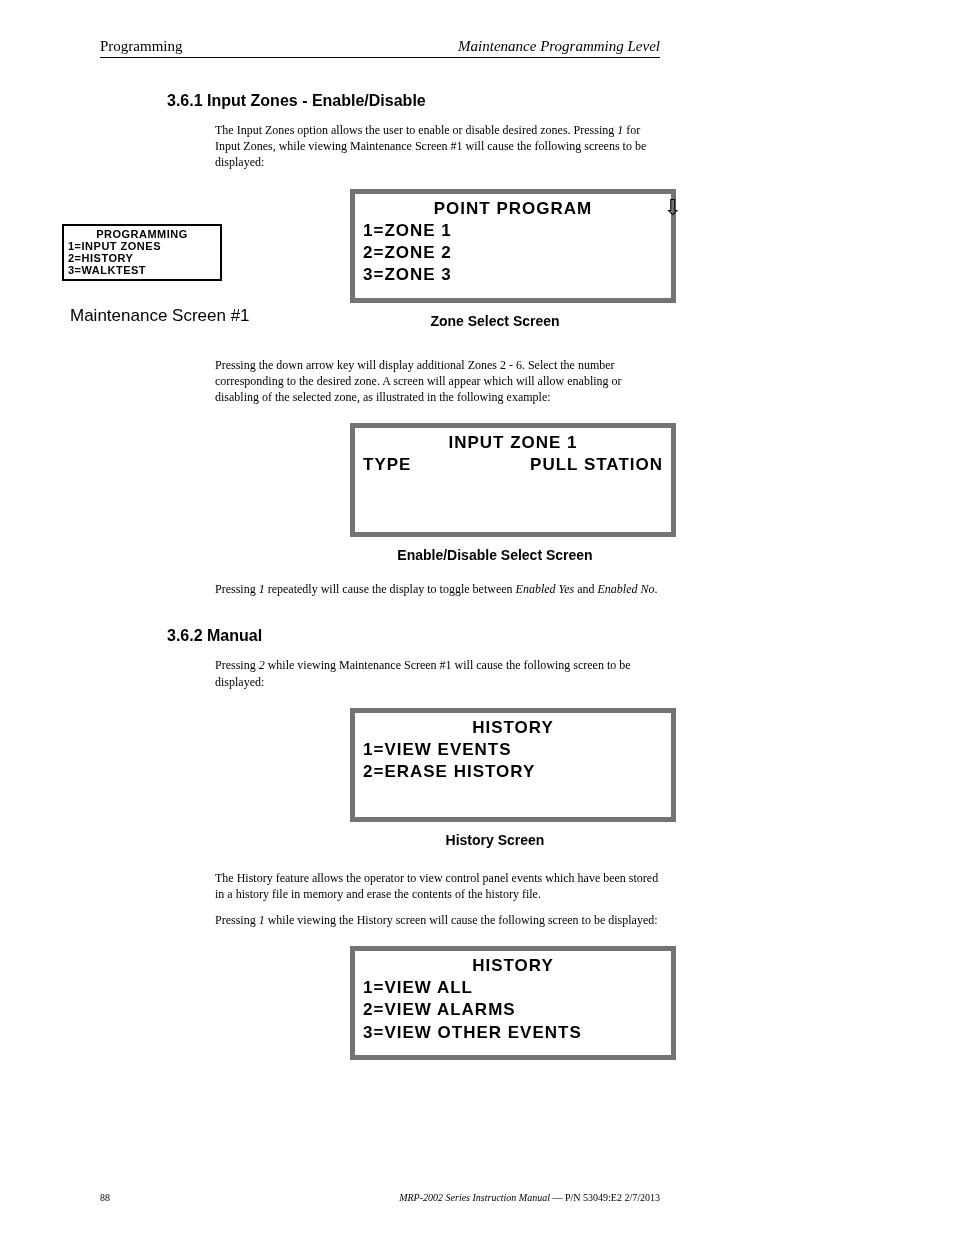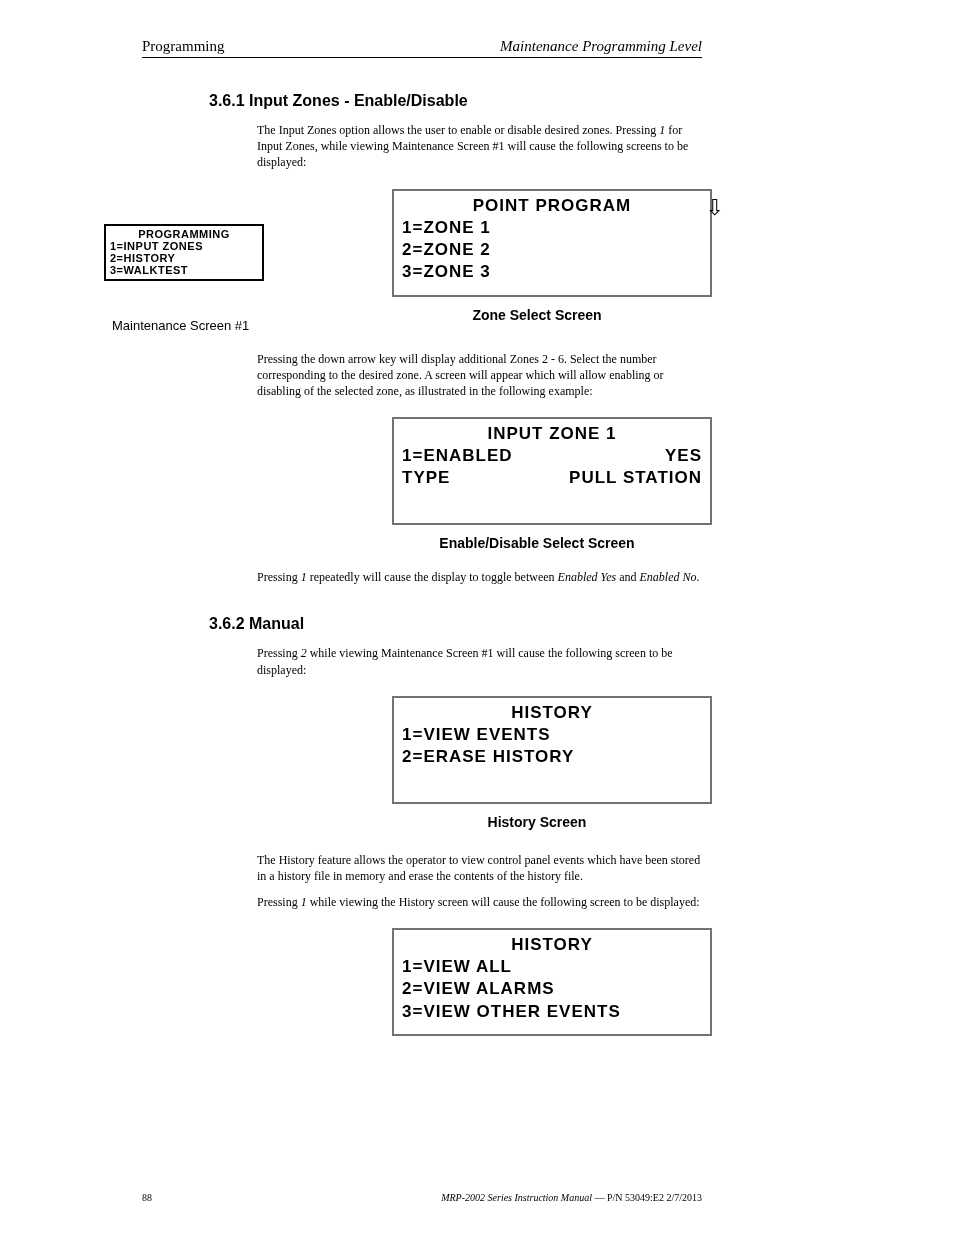--- a/index.html
+++ b/index.html
@@ -9,21 +9,20 @@
     background: #fff;
     margin: 0;
     padding: 0;
   }
   .page {
     width: 760px;
     height: 1235px;
     position: relative;
     box-sizing: border-box;
     padding: 38px 100px 40px 100px;
-    margin-left: 42px;
   }
   .header-row {
     display: flex;
     justify-content: space-between;
     border-bottom: 1px solid #000;
     padding-bottom: 2px;
     font-size: 15px;
   }
   .header-left { }
   .header-right { font-style: italic; }
@@ -36,21 +35,21 @@
   }
   .body-text {
     margin-left: 115px;
     margin-right: 0;
     margin-top: 12px;
     line-height: 1.35;
     font-size: 12px;
   }
   .italic { font-style: italic; }
   .lcd-screen {
-    border: 2px solid #737373;
+    border: 5px solid #737373;
     padding: 4px 8px 10px 8px;
     font-family: "Arial Black", Arial, sans-serif;
     font-weight: 900;
     letter-spacing: 1px;
     background: #fff;
   }
   .lcd-small {
     position: absolute;
     left: 62px;
     top: 224px;
@@ -59,23 +58,23 @@
     padding: 2px 4px 3px 4px;
     font-family: "Arial Black", Arial, sans-serif;
     font-weight: 900;
     font-size: 11px;
     letter-spacing: 0.5px;
   }
   .lcd-small .title { text-align: center; }
   .lcd-label-small {
     position: absolute;
     font-family: Arial, Helvetica, sans-serif;
-    font-size: 13px;
+    font-size: 17px;
     left: 70px;
-    top: 318px;
+    top: 306px;
   }
   .lcd-big-wrap {
     position: relative;
     margin: 18px 0 6px 250px;
     width: 320px;
   }
   .lcd-big {
     width: 300px;
     min-height: 90px;
     font-size: 17px;
@@ -148,24 +147,20 @@
     <span class="down-arrow">⇩</span>
   </div>
   <div class="lcd-caption">Zone Select Screen</div>
 
   <div class="body-text" style="margin-top:28px;">Pressing the down arrow key will display additional Zones 2 - 6.  Select the number corresponding to the desired zone. A screen will appear which will allow enabling or disabling of the selected zone, as illustrated in the following example:</div>
 
   <div class="lcd-big-wrap">
     <div class="lcd-screen lcd-big">
       <div class="title">INPUT ZONE 1</div>
       <div class="row-between">
-        <span>1=ENABLED</span>
-        <span>YES</span>
-      </div>
-      <div class="row-between">
         <span>TYPE</span>
         <span>PULL STATION</span>
       </div>
     </div>
   </div>
   <div class="lcd-caption">Enable/Disable Select Screen</div>
 
   <div class="body-text" style="margin-top:18px;">
     <span>Pressing </span><span class="italic">1</span><span> repeatedly will cause the display to toggle between </span><span class="italic">Enabled Yes</span><span> and </span><span class="italic">Enabled No</span><span>.</span>
   </div>

